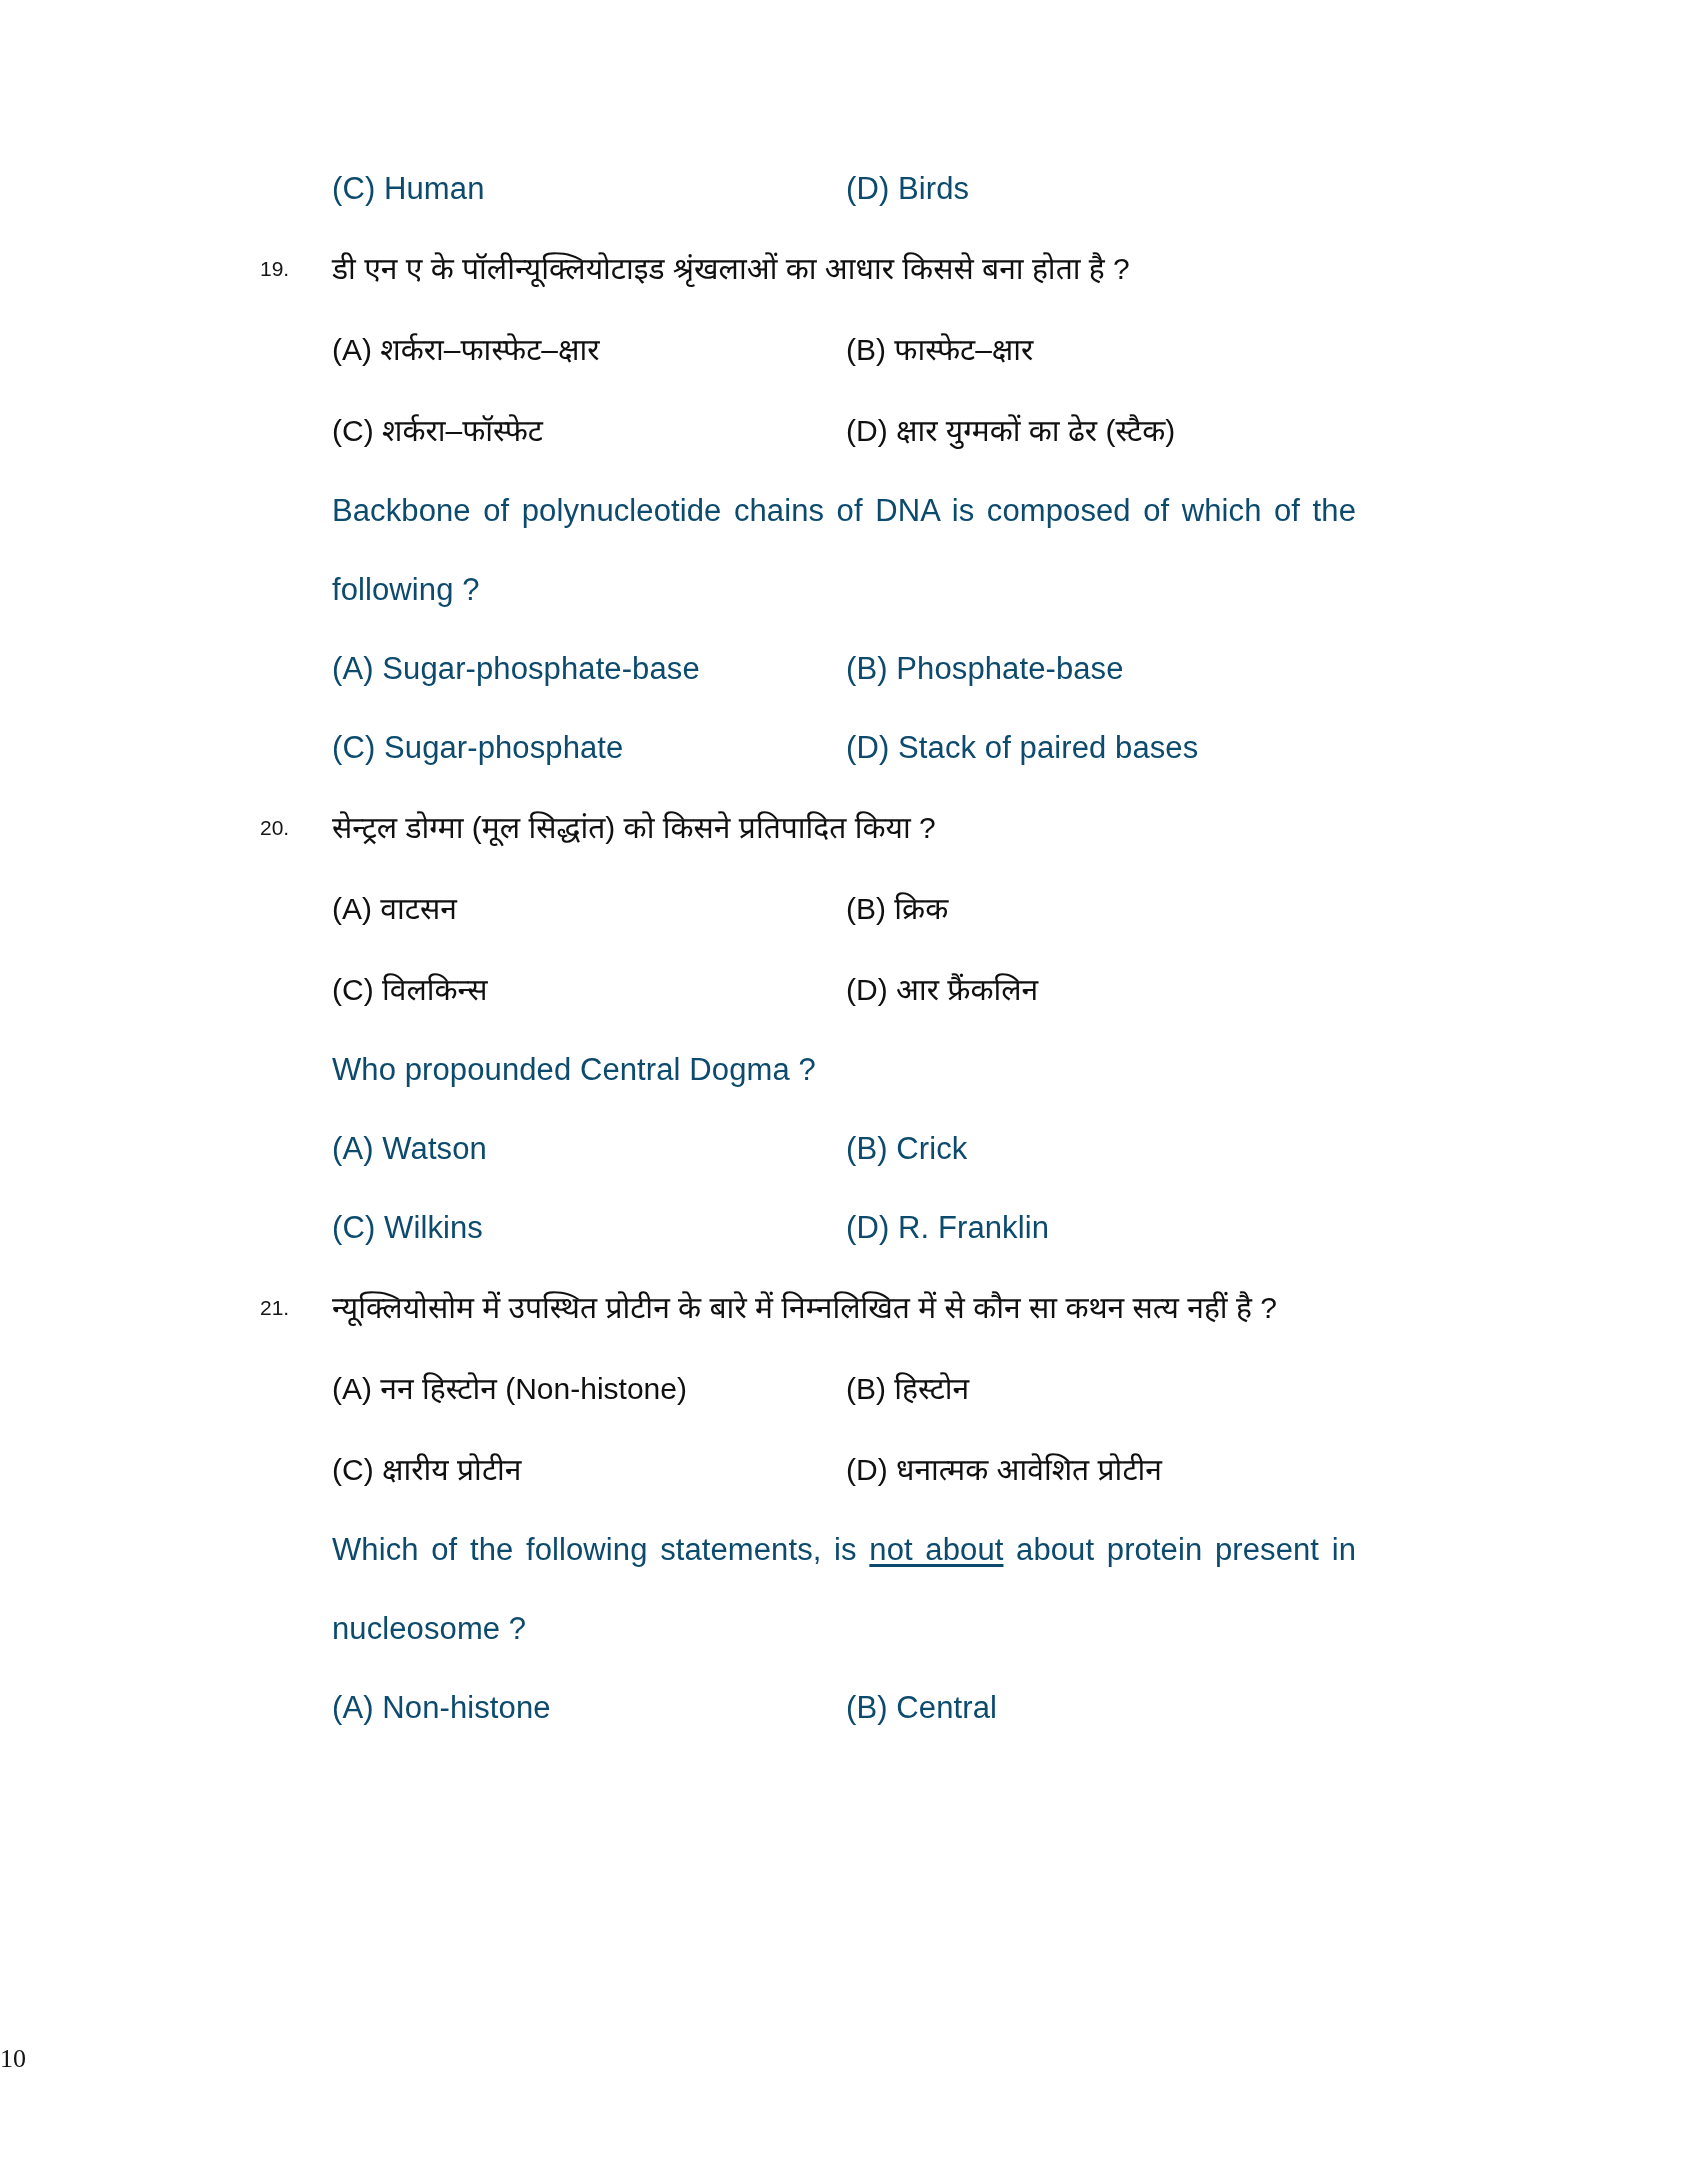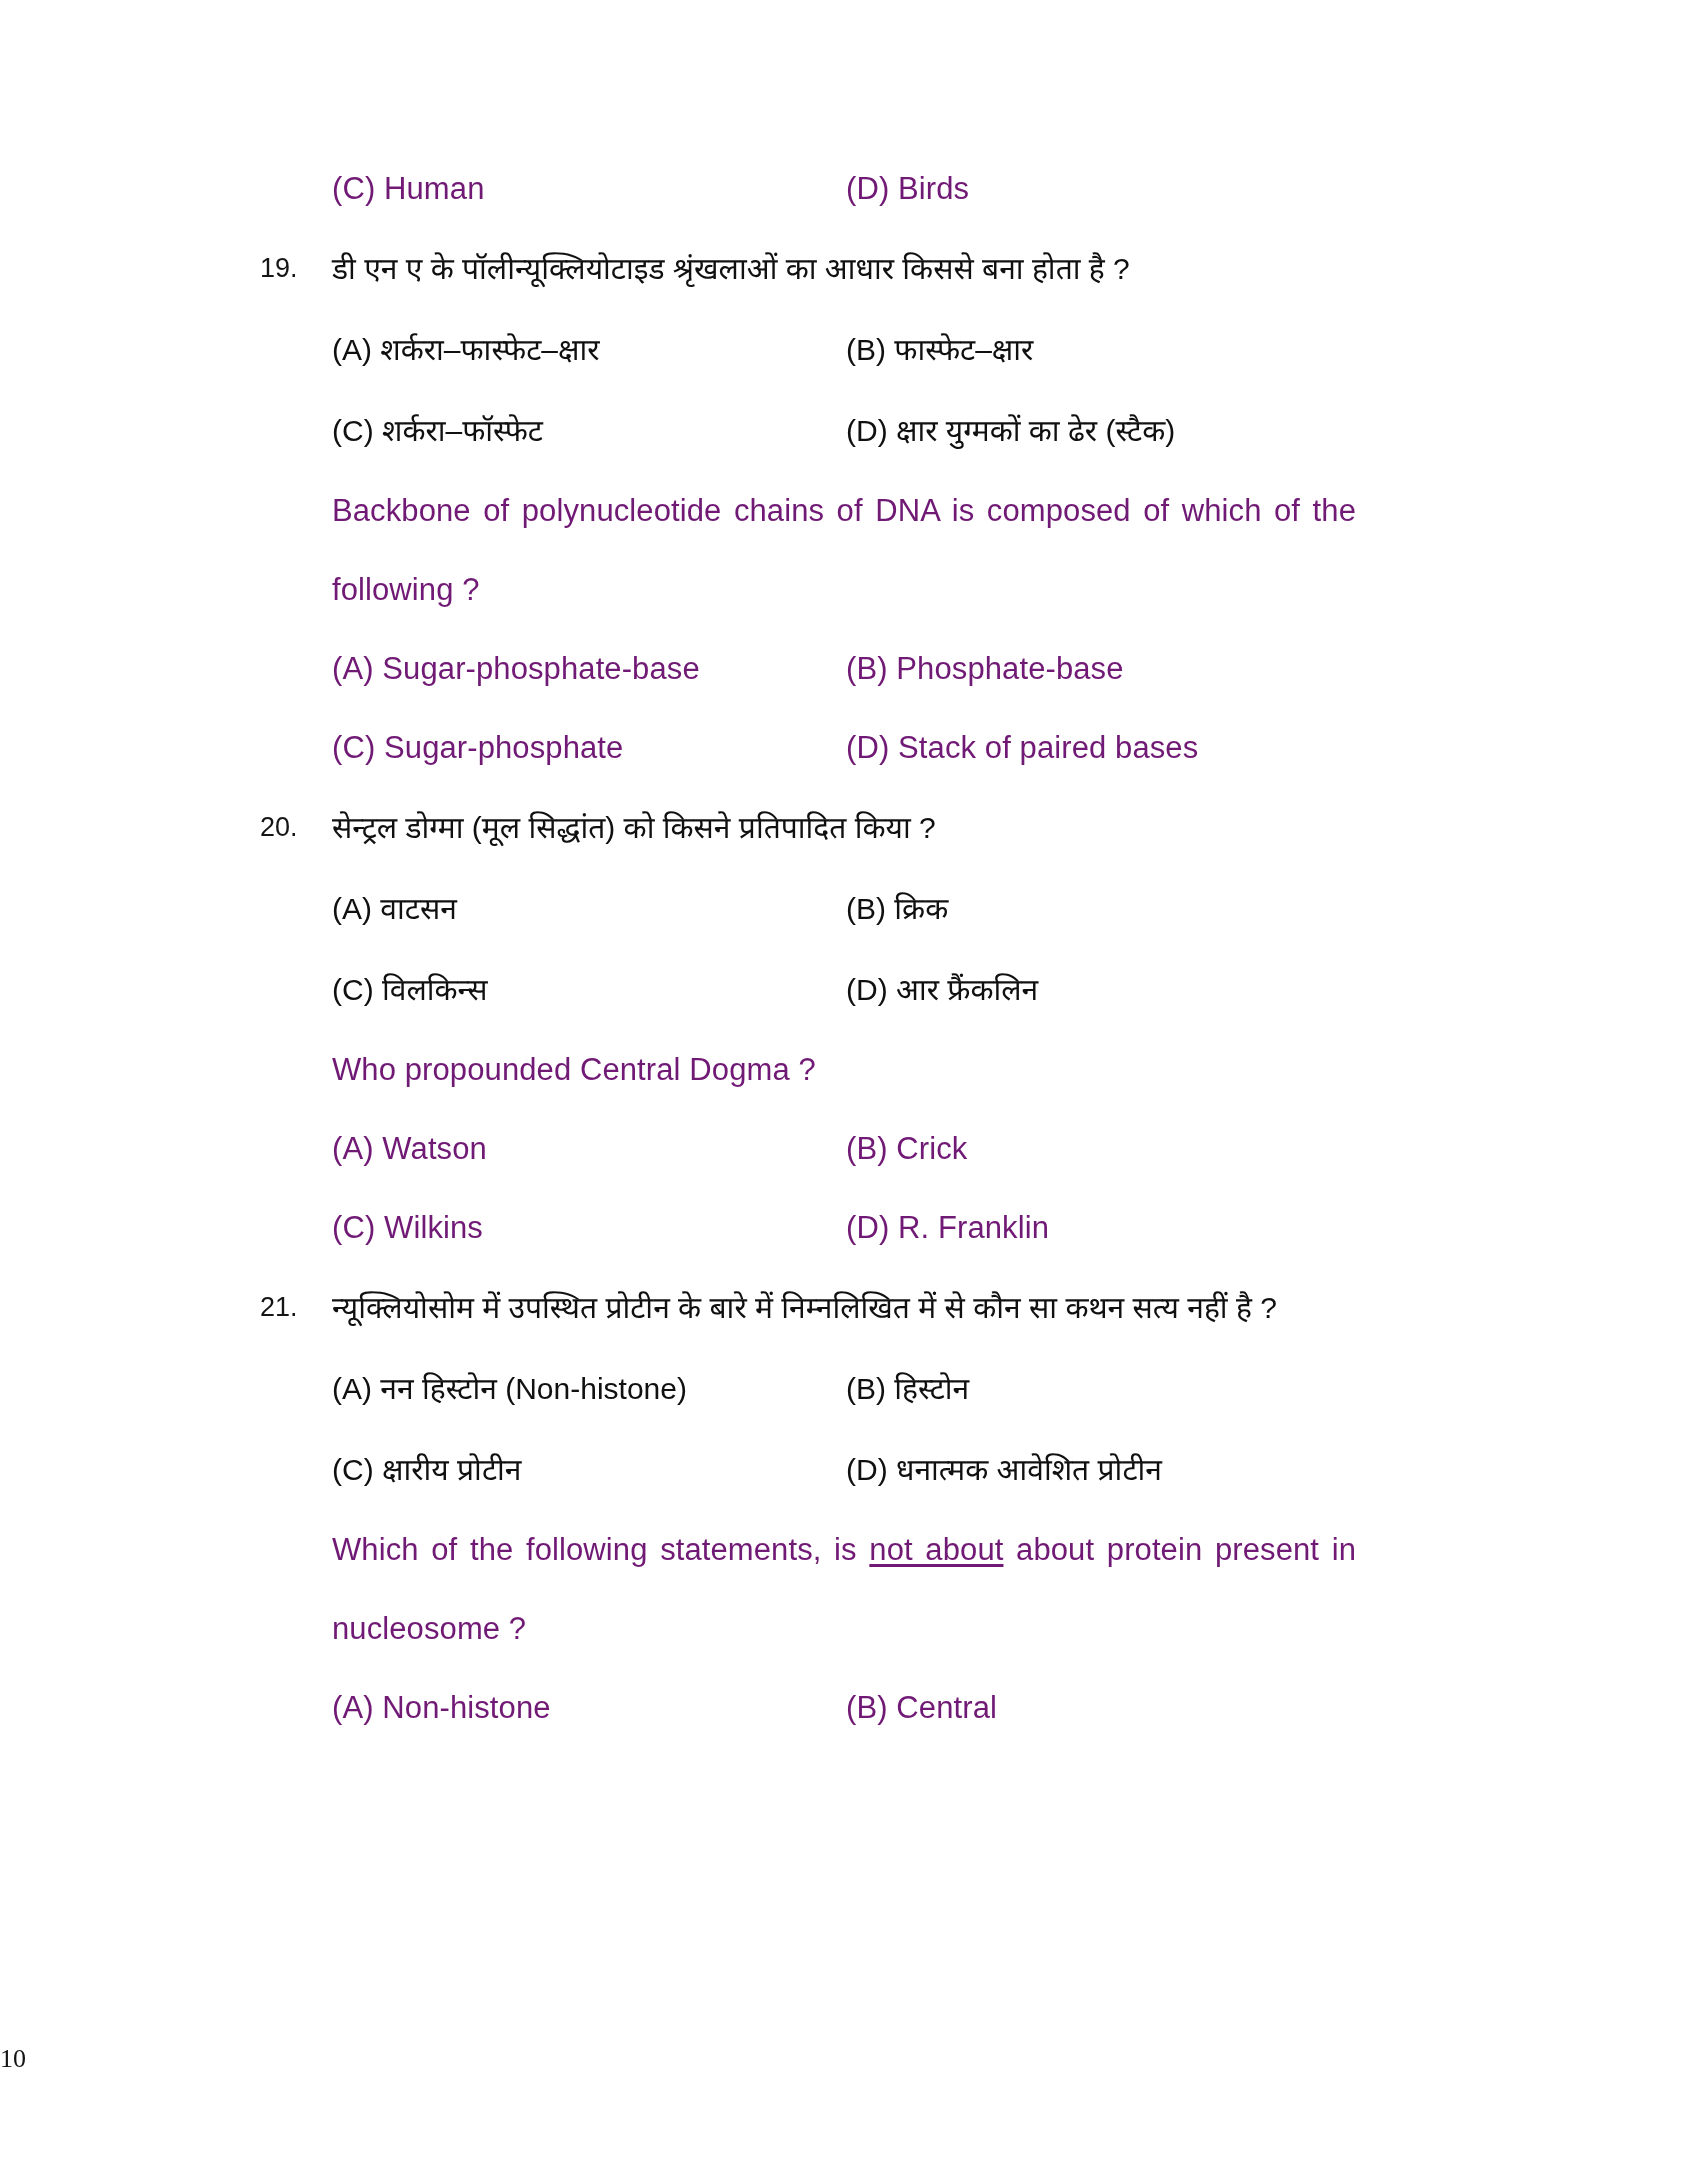--- a/index.html
+++ b/index.html
@@ -28,21 +28,21 @@
     margin-bottom: 0;
   }
   .qline {
     display: flex;
     align-items: flex-start;
   }
   .qnum {
     width: 84px;
     flex: 0 0 84px;
     font-family: "Liberation Sans", sans-serif;
-    font-size: 27px;
+    font-size: 21px;
     line-height: 81px;
     color: #151515;
     text-align: left;
     padding-left: 12px;
     box-sizing: border-box;
   }
   .qbody {
     flex: 1 1 auto;
   }
 
@@ -56,21 +56,21 @@
   }
   .hi.justify {
     white-space: normal;
     text-align: justify;
     text-justify: inter-word;
   }
   .en {
     font-family: "Liberation Sans", sans-serif;
     font-size: 31px;
     line-height: 79px;
-    color: #701a75;
+    color: #0c4a6e;
     letter-spacing: 0.1px;
   }
   .en.justify {
     text-align: justify;
     text-justify: inter-word;
   }
   .stem-en {
     max-width: 1059px;
   }
 

